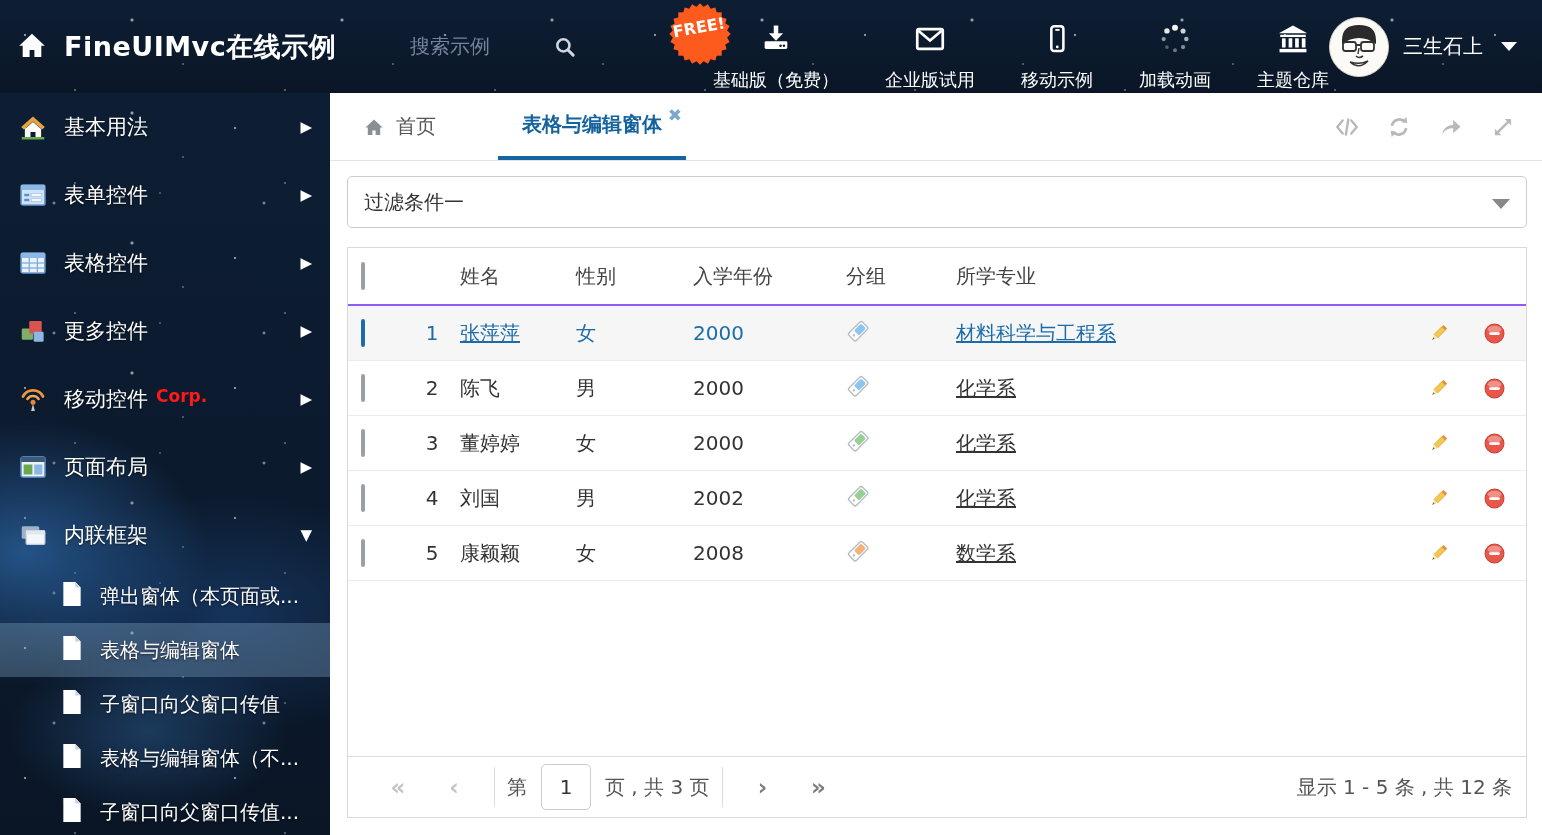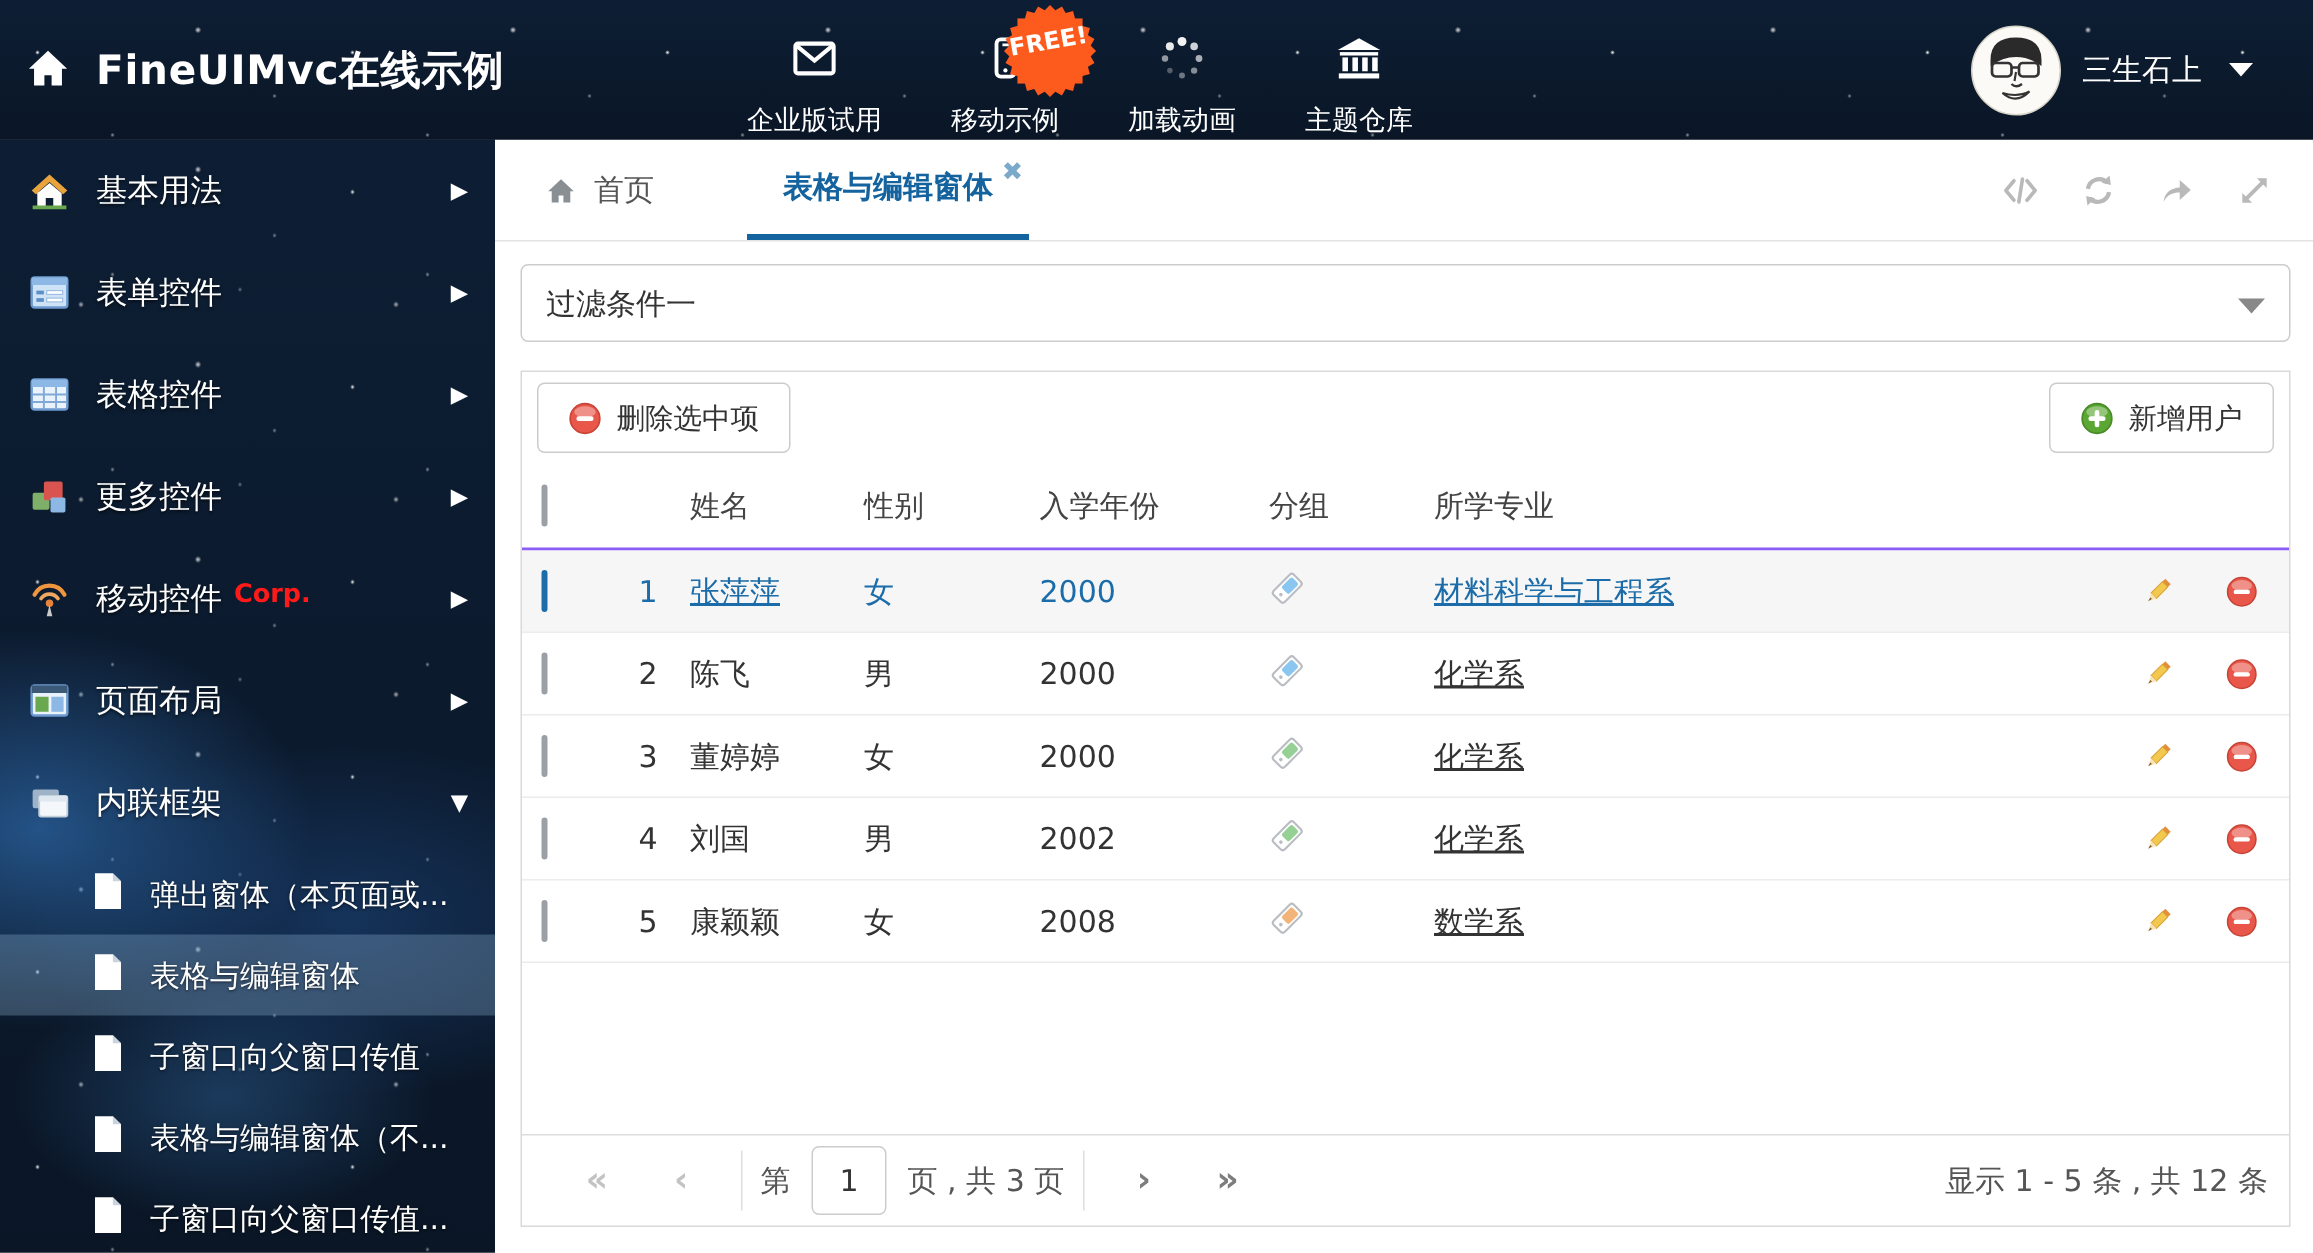--- a/index.html
+++ b/index.html
@@ -101,37 +101,56 @@
 
 <div id="topbar" class="space">
   <div class="logo-wrap">
     <span>
       <svg width="36" height="36" viewBox="0 0 24 24">
           <path fill="#fff" d="M3.5 12.5 12 4.5l8.5 8h-2.3v7.5h-4.6v-4.6h-3.2v4.6H5.8v-7.5z"></path>
         </svg>
     </span>
     <span class="logo-title">FineUIMvc在线示例</span>
   </div>
+  <div class="hsearch">
+    <span class="ph">搜索示例</span>
+    <svg width="26" height="26" viewBox="0 0 24 24">
+        <circle cx="10.5" cy="10.5" r="5.6" fill="none" stroke="#cfd6e0" stroke-width="2.4"></circle>
+        <line x1="14.8" y1="14.8" x2="19.5" y2="19.5" stroke="#cfd6e0" stroke-width="2.8" stroke-linecap="round"></line>
+      </svg>
+  </div>
 
   <svg class="free-badge" viewBox="0 0 56 56">
     <g fill="#fd5a1e">
       <rect x="9" y="9" width="38" height="38"></rect>
       <rect x="9" y="9" width="38" height="38" transform="rotate(15 28 28)"></rect>
       <rect x="9" y="9" width="38" height="38" transform="rotate(30 28 28)"></rect>
       <rect x="9" y="9" width="38" height="38" transform="rotate(45 28 28)"></rect>
       <rect x="9" y="9" width="38" height="38" transform="rotate(60 28 28)"></rect>
       <rect x="9" y="9" width="38" height="38" transform="rotate(75 28 28)"></rect>
     </g>
     <text x="28" y="27" text-anchor="middle" font-size="14" fill="#fff" transform="rotate(-10 28 28)">FREE!</text>
   </svg>
 
   <div class="topnav">
     <div class="topnav-item">
       <span>
         <svg width="34" height="34" viewBox="0 0 24 24">
+            <rect x="10.4" y="2.5" width="3.2" height="6" fill="#fff"></rect>
+            <polygon points="7,8 17,8 12,13.2" fill="#fff"></polygon>
+            <rect x="4" y="13.5" width="16" height="5.5" rx="1" fill="#fff"></rect>
+            <circle cx="15.2" cy="16.8" r="0.9" fill="#0d1e34"></circle>
+            <circle cx="17.6" cy="16.8" r="0.9" fill="#0d1e34"></circle>
+          </svg>
+      </span>
+      <span class="lbl">基础版（免费）</span>
+    </div>
+    <div class="topnav-item">
+      <span>
+        <svg width="34" height="34" viewBox="0 0 24 24">
             <rect x="3" y="5" width="18" height="14" rx="1.2" fill="none" stroke="#fff" stroke-width="1.9"></rect>
             <polyline points="3.8,6.2 12,13 20.2,6.2" fill="none" stroke="#fff" stroke-width="1.9"></polyline>
           </svg>
       </span>
       <span class="lbl">企业版试用</span>
     </div>
     <div class="topnav-item">
       <span>
         <svg width="34" height="34" viewBox="0 0 24 24">
             <rect x="8" y="3" width="8.5" height="17.5" rx="2" fill="none" stroke="#fff" stroke-width="1.8"></rect>
@@ -371,39 +390,20 @@
 
   <div id="filterrow">
     <div class="selectbox">
       <span class="val">过滤条件一</span>
       <span class="caret"></span>
     </div>
   </div>
 
   <div id="panel">
 
-    <div id="gridtoolbar">
-      <button class="btn">
-        <svg width="22" height="22" viewBox="0 0 20 20">
-            <circle cx="10" cy="10" r="9" fill="#e8574a" stroke="#c74437" stroke-width="1"></circle>
-            <ellipse cx="10" cy="6" rx="6.5" ry="3.4" fill="#fff" opacity=".35"></ellipse>
-            <rect x="4.8" y="8.7" width="10.4" height="2.8" rx="1.4" fill="#fff"></rect>
-          </svg>
-        <span>删除选中项</span>
-      </button>
-      <button class="btn add">
-        <svg width="22" height="22" viewBox="0 0 20 20">
-            <circle cx="10" cy="10" r="9" fill="#5ba733" stroke="#488a27" stroke-width="1"></circle>
-            <ellipse cx="10" cy="6" rx="6.5" ry="3.4" fill="#fff" opacity=".35"></ellipse>
-            <rect x="4.8" y="8.7" width="10.4" height="2.8" rx="1.4" fill="#fff"></rect>
-            <rect x="8.6" y="4.9" width="2.8" height="10.4" rx="1.4" fill="#fff"></rect>
-          </svg>
-        <span>新增用户</span>
-      </button>
-    </div>
 
     <div class="thead">
       <span><span class="cb"></span></span>
       <span></span>
       <span>姓名</span>
       <span>性别</span>
       <span>入学年份</span>
       <span>分组</span>
       <span>所学专业</span>
       <span></span>

